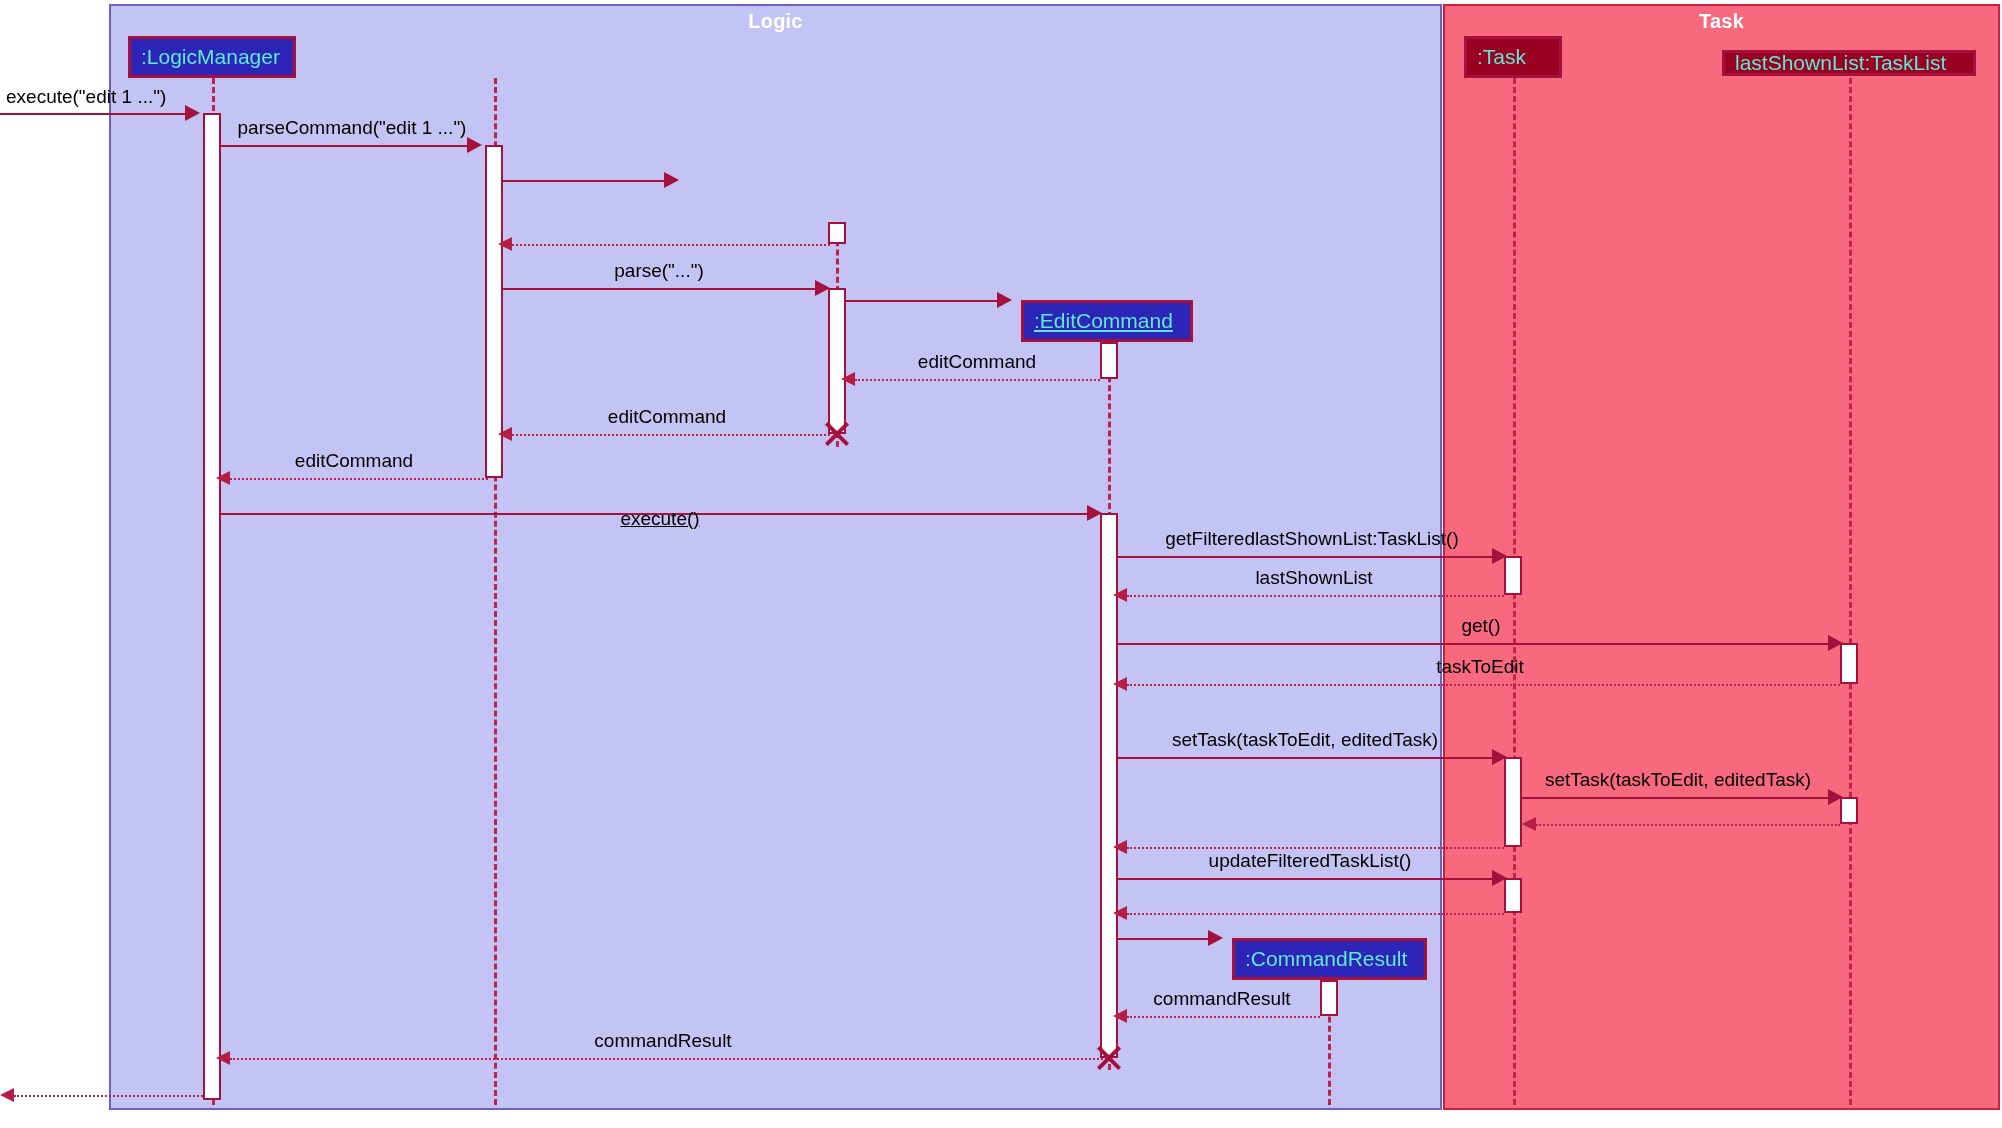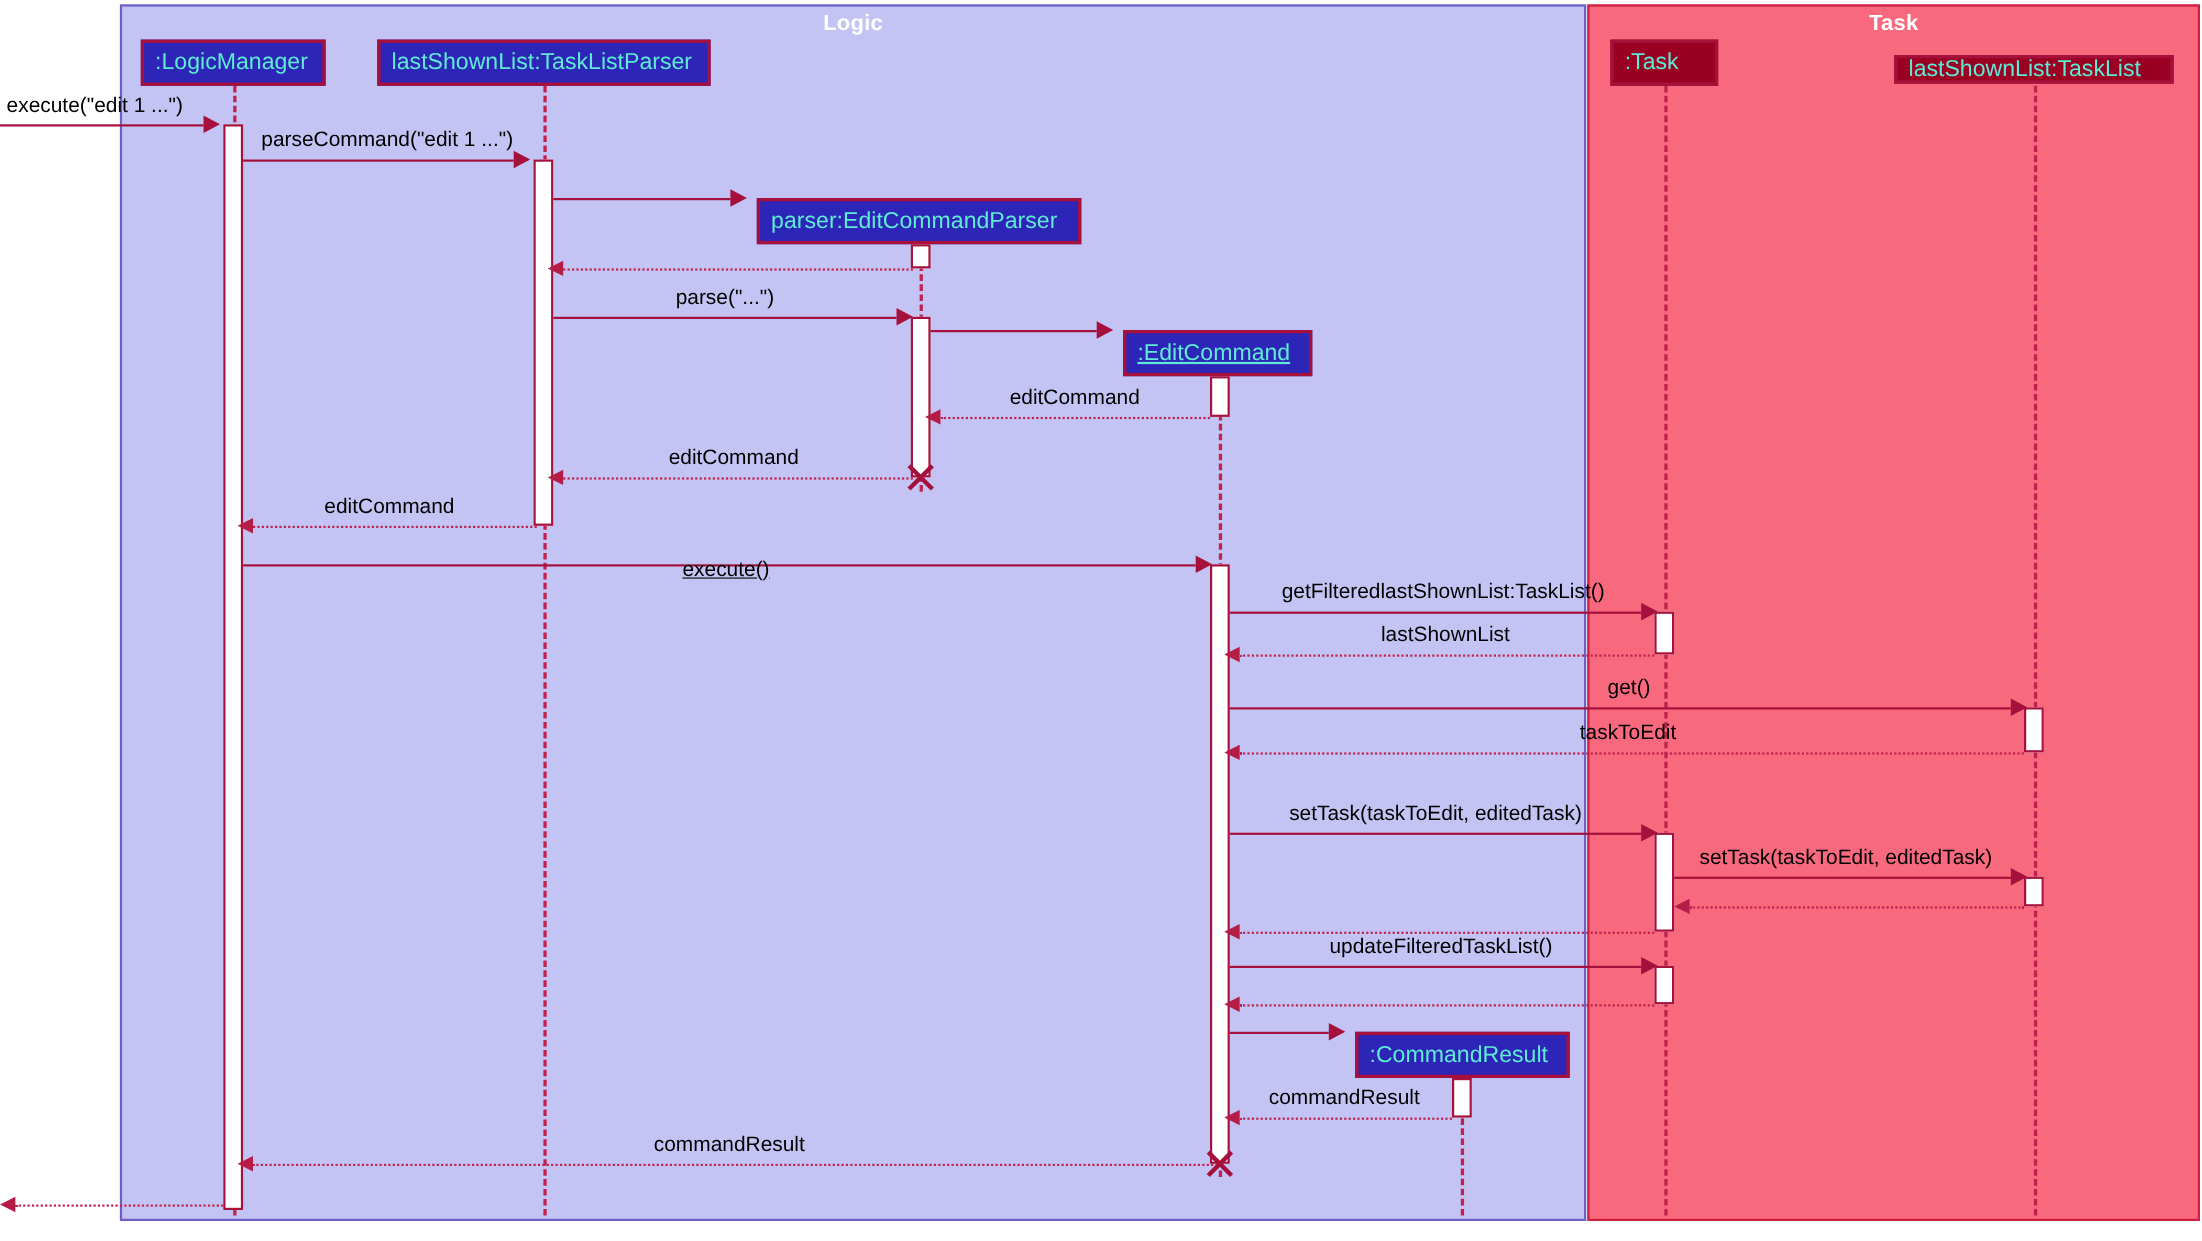--- a/index.html
+++ b/index.html
@@ -44,26 +44,20 @@
   <div class="lifeline" style="left:212px;top:78px;height:1027px;"></div>
   <div class="lifeline" style="left:494px;top:78px;height:1027px;"></div>
   <div class="lifeline" style="left:836px;top:222px;height:225px;"></div>
   <div class="lifeline" style="left:1108px;top:340px;height:730px;"></div>
   <div class="lifeline" style="left:1328px;top:980px;height:125px;"></div>
   <div class="lifeline" style="left:1513px;top:78px;height:1027px;"></div>
   <div class="lifeline" style="left:1849px;top:78px;height:1027px;"></div>
 
   <div class="participant p-logic" style="left:128px;top:36px;width:168px;height:42px;">
     <span>:LogicManager</span>
-  </div>
-  <div class="participant p-logic" style="left:343px;top:36px;width:303px;height:42px;">
-    <span>lastShownList:TaskListParser</span>
-  </div>
-  <div class="participant p-logic" style="left:688px;top:180px;width:295px;height:42px;">
-    <span>parser:EditCommandParser</span>
   </div>
   <div class="participant p-logic" style="left:1021px;top:300px;width:172px;height:42px;text-decoration:underline;">
     <span>:EditCommand</span>
   </div>
   <div class="participant p-logic" style="left:1232px;top:938px;width:195px;height:42px;">
     <span>:CommandResult</span>
   </div>
   <div class="participant p-model" style="left:1464px;top:36px;width:98px;height:42px;">
     <span>:Task</span>
   </div>

